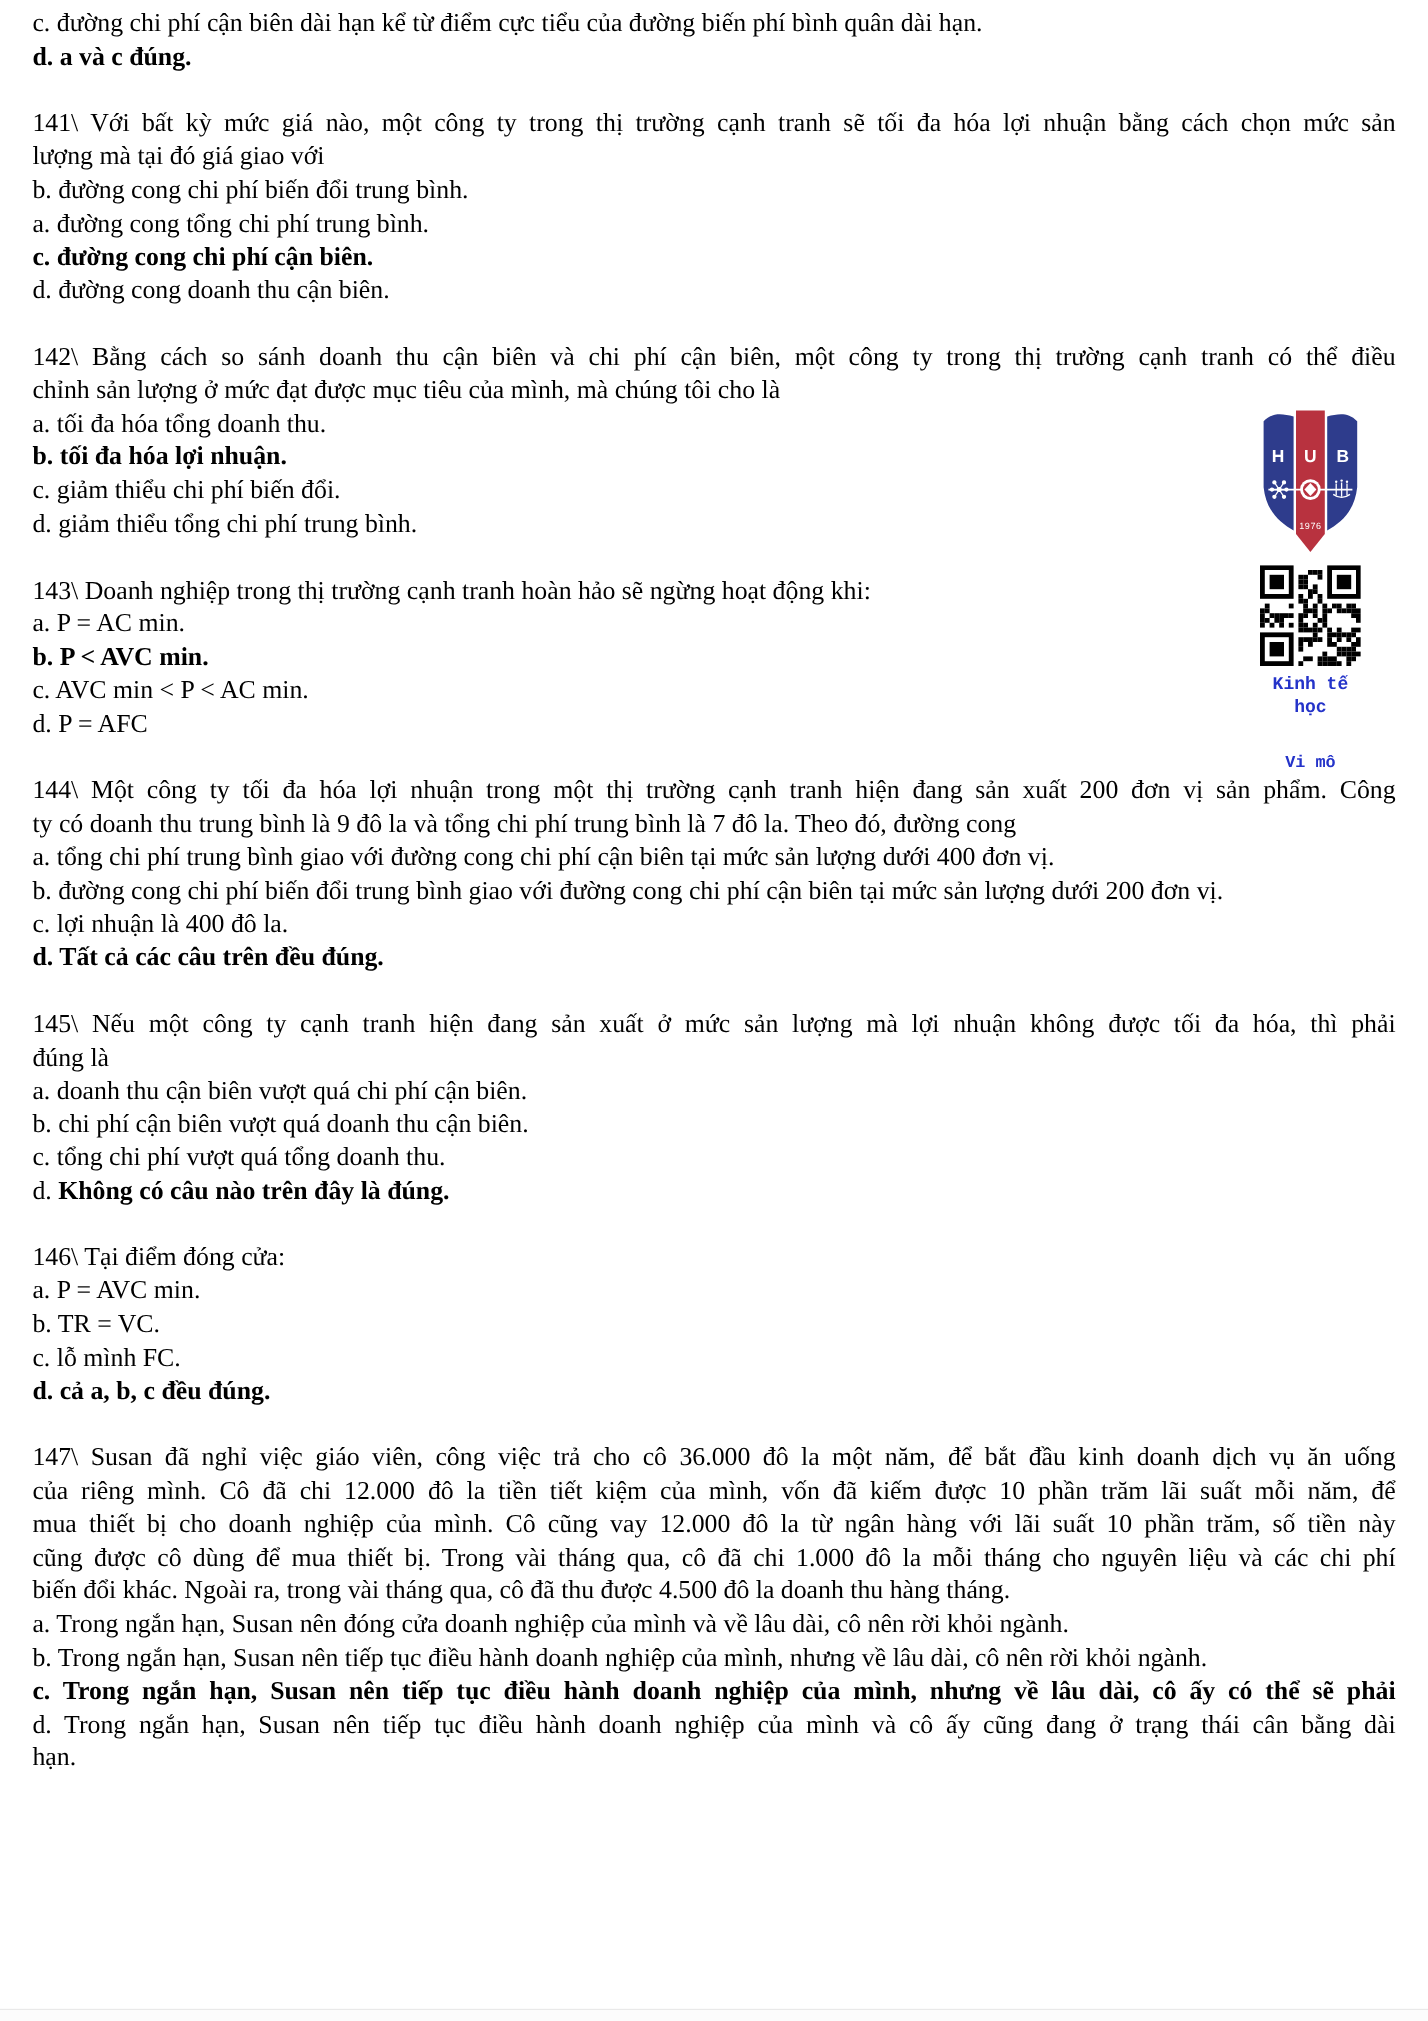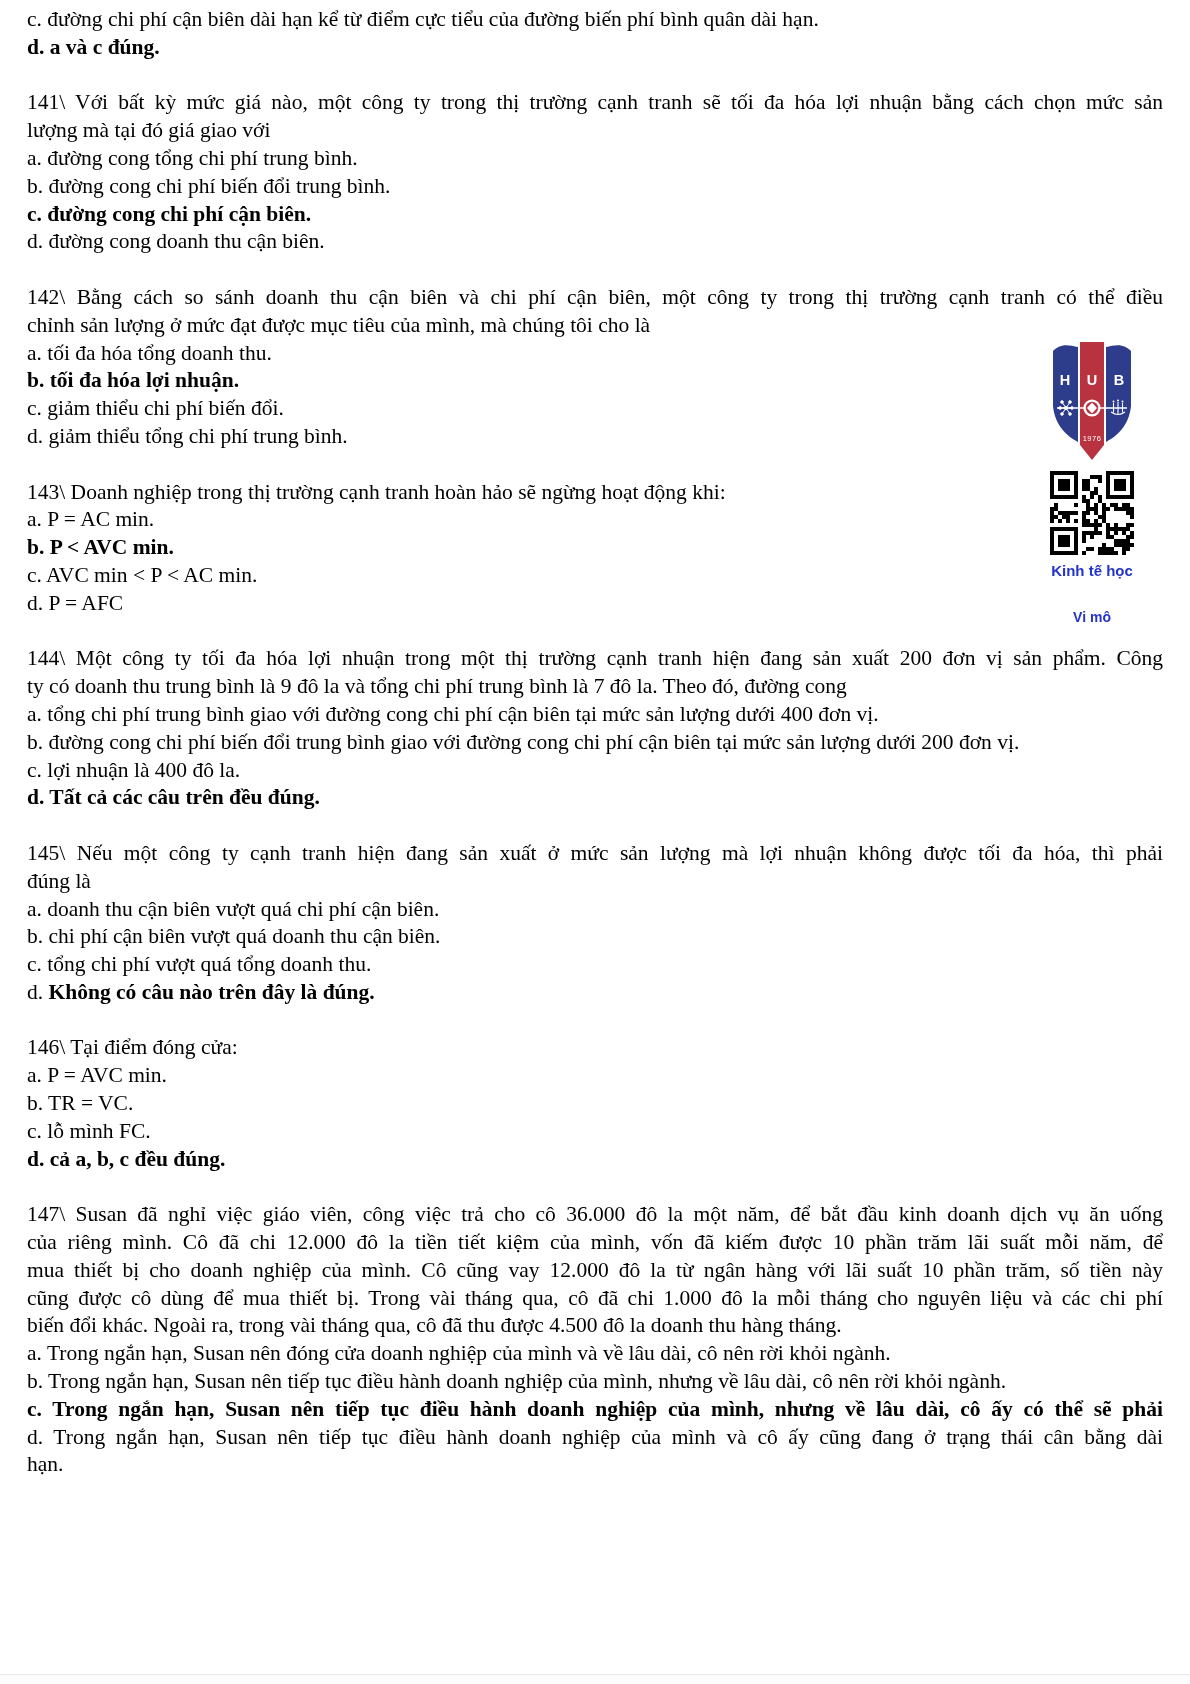--- a/index.html
+++ b/index.html
@@ -16,38 +16,38 @@
   .block:last-child{margin-bottom:0;}
   .ln{line-height:27.8px;min-height:27.8px;}
   .ln.j{text-align:justify;text-align-last:justify;}
   .b{font-weight:bold;}
   
   #side{position:absolute;left:1048px;top:338px;width:88px;text-align:center;}
   #logo{display:block;margin:0 auto;}
   #qr{display:block;margin:7px auto 0;background:#fff;}
   .lgl{font-family:"Liberation Sans",sans-serif;font-weight:bold;font-size:14.5px;fill:#fff;text-anchor:middle;}
   .lgy{font-family:"Liberation Sans",sans-serif;font-size:7.5px;fill:#fff;text-anchor:middle;letter-spacing:.5px;}
-  .cap{font-family:Liberation Sans, sans-serif;font-weight:bold;color:var(--cap,#2433c9);}
+  .cap{font-family:Liberation Mono, monospace;font-weight:bold;color:var(--cap,#2433c9);}
   #cap1{margin-top:6px;font-size:15px;line-height:19px;}
   #cap2{font-size:14px;line-height:18px;margin-top:28px;}
   #edge{position:absolute;left:0;right:0;bottom:0;height:9px;background:#fcfcfc;border-top:1px solid #e9e9e9;}
 </style>
 </head>
 <body>
 
 <div id="doc">
     <div class="block">
       <div class="ln"><span>c. đường chi phí cận biên dài hạn kể từ điểm cực tiểu của đường biến phí bình quân dài hạn.</span></div>
       <div class="ln"><span class="b">d. a và c đúng.</span></div>
     </div>
     <div class="block">
       <div class="ln j"><span>141\ Với bất kỳ mức giá nào, một công ty trong thị trường cạnh tranh sẽ tối đa hóa lợi nhuận bằng cách chọn mức sản</span></div>
       <div class="ln"><span>lượng mà tại đó giá giao với</span></div>
+      <div class="ln"><span>b. đường cong chi phí biến đổi trung bình.</span></div>
       <div class="ln"><span>a. đường cong tổng chi phí trung bình.</span></div>
-      <div class="ln"><span>b. đường cong chi phí biến đổi trung bình.</span></div>
       <div class="ln"><span class="b">c. đường cong chi phí cận biên.</span></div>
       <div class="ln"><span>d. đường cong doanh thu cận biên.</span></div>
     </div>
     <div class="block">
       <div class="ln j"><span>142\ Bằng cách so sánh doanh thu cận biên và chi phí cận biên, một công ty trong thị trường cạnh tranh có thể điều</span></div>
       <div class="ln"><span>chỉnh sản lượng ở mức đạt được mục tiêu của mình, mà chúng tôi cho là</span></div>
       <div class="ln"><span>a. tối đa hóa tổng doanh thu.</span></div>
       <div class="ln"><span class="b">b. tối đa hóa lợi nhuận.</span></div>
       <div class="ln"><span>c. giảm thiểu chi phí biến đổi.</span></div>
       <div class="ln"><span>d. giảm thiểu tổng chi phí trung bình.</span></div>

